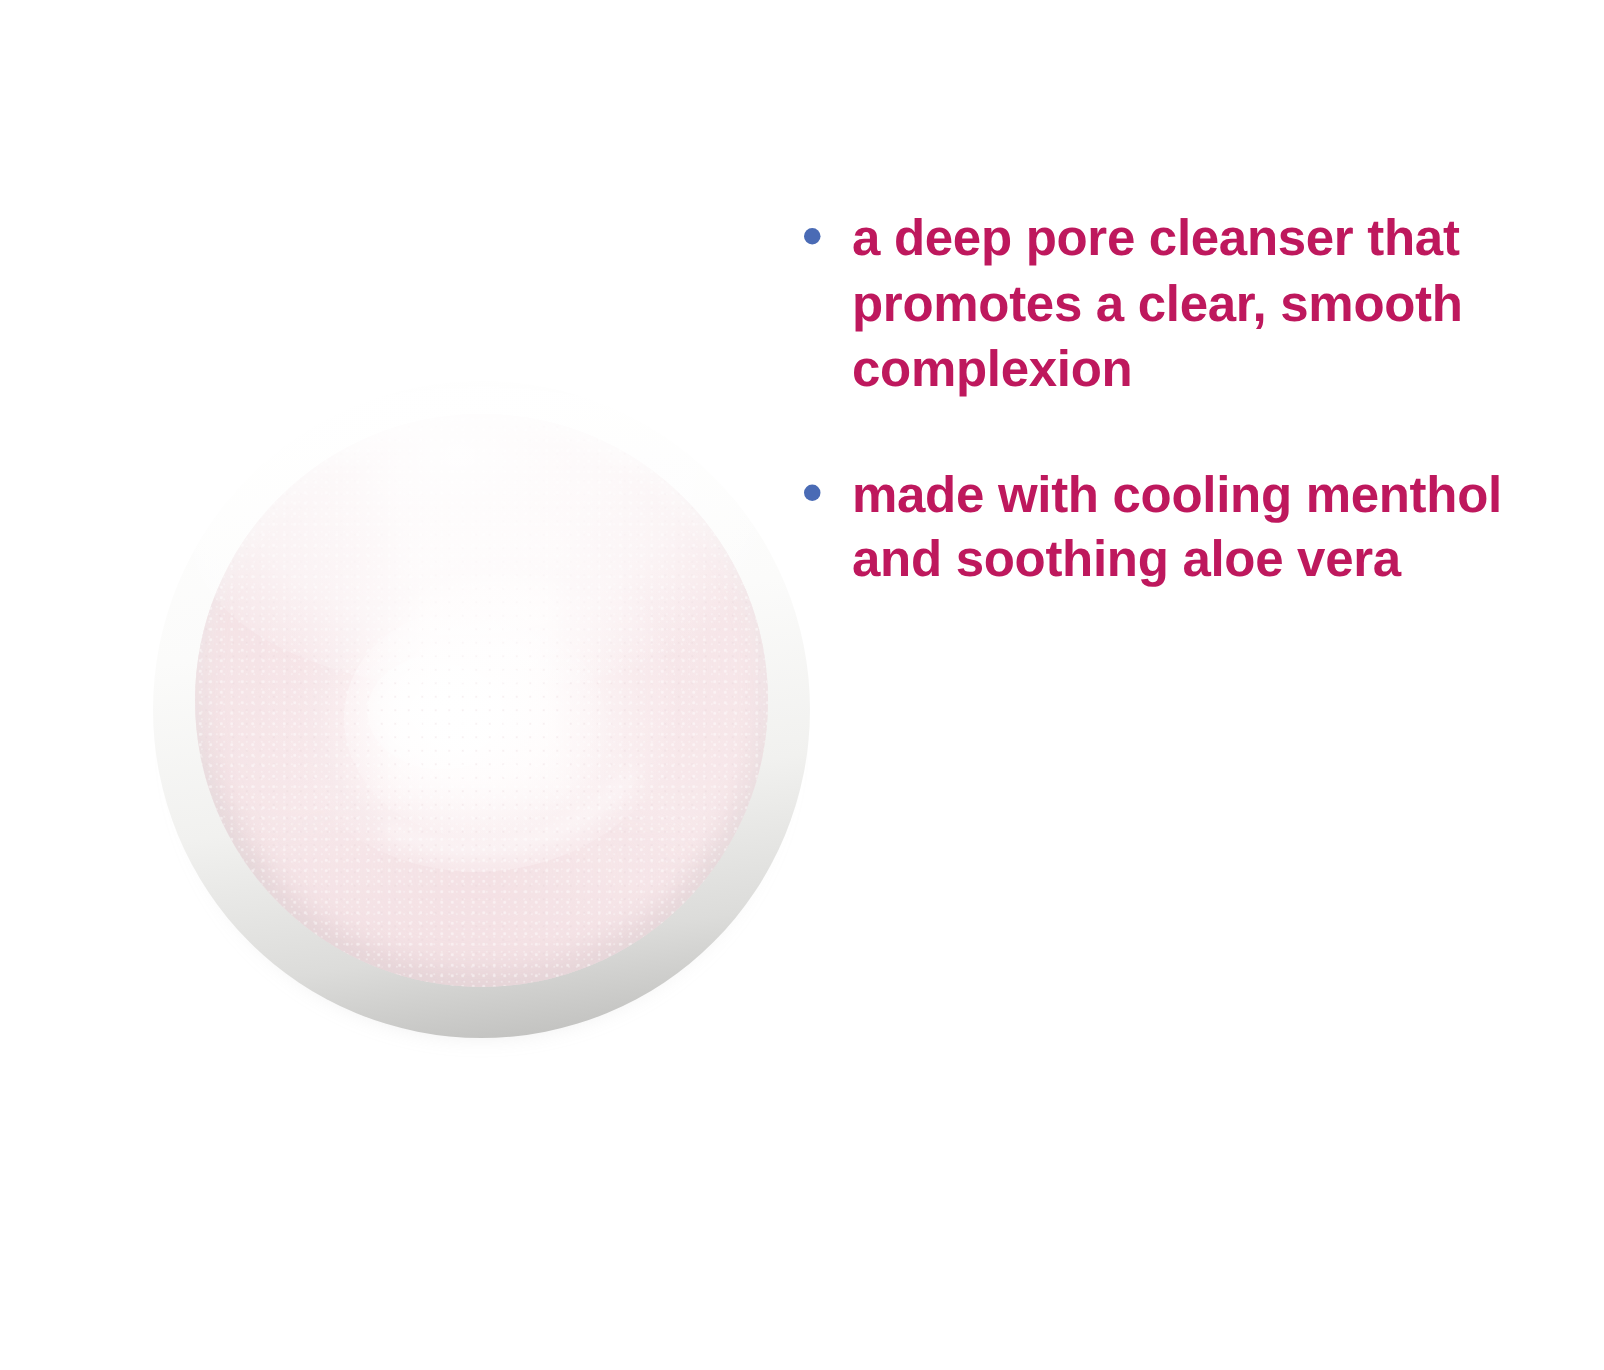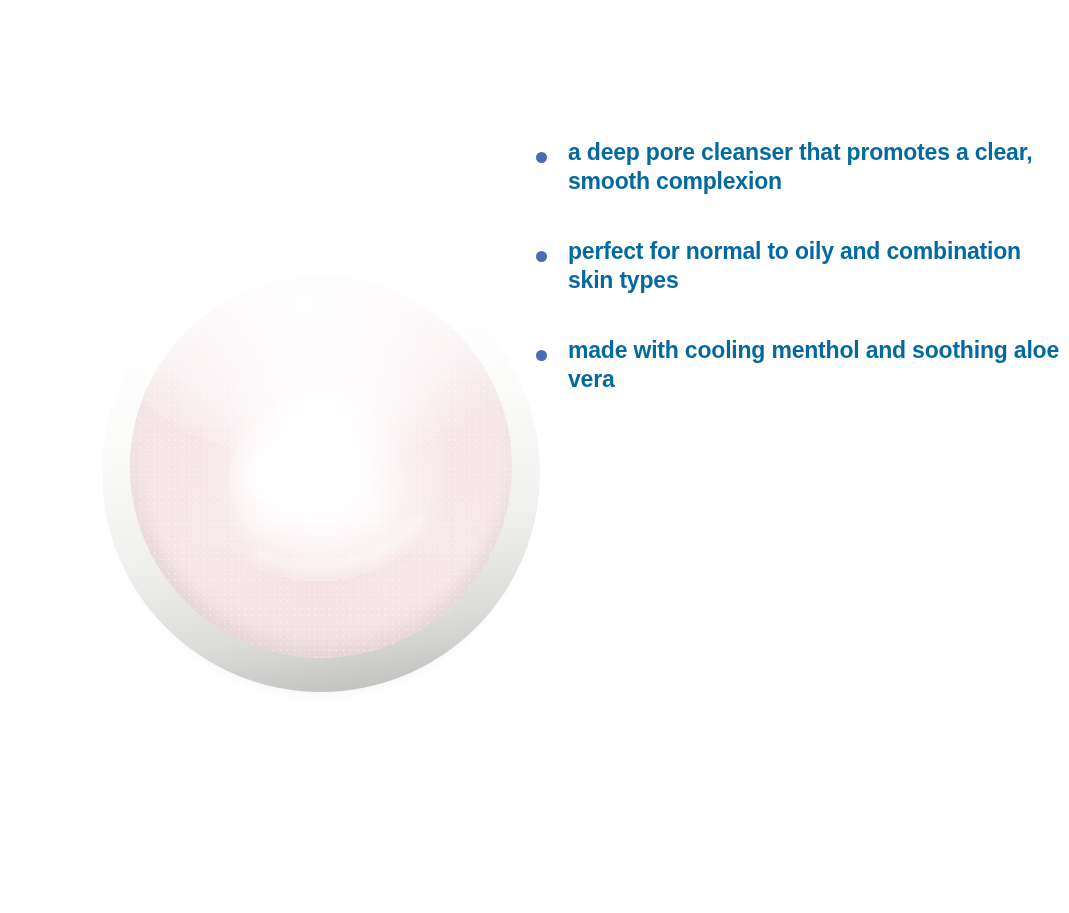--- a/index.html
+++ b/index.html
@@ -207,22 +207,22 @@
     left: 528px;
     top: 138px;
     width: 541px;
     list-style: none;
     margin: 0;
     padding: 0;
   }
   .benefit-item {
     position: relative;
     padding-left: 40px;
-    color: #0369a1;
-    font-size: 23px;
+    color: #be185d;
+    font-size: 34px;
     font-weight: 700;
     line-height: 1.28;
     letter-spacing: -0.2px;
   }
   .benefit-item + .benefit-item { margin-top: 40px; }
   .benefit-item .bullet-dot {
     position: absolute;
     left: 8px;
     top: 14px;
     width: 11px;
@@ -253,21 +253,17 @@
     </div>
   </figure>
 
   <ul id="benefits-list">
     <li class="benefit-item">
       <span class="bullet-dot"></span>
       <span class="benefit-text">a deep pore cleanser that promotes a clear, smooth complexion</span>
     </li>
     <li class="benefit-item">
       <span class="bullet-dot"></span>
-      <span class="benefit-text">perfect for normal to oily and combination skin types</span>
-    </li>
-    <li class="benefit-item">
-      <span class="bullet-dot"></span>
       <span class="benefit-text">made with cooling menthol and soothing aloe vera</span>
     </li>
   </ul>
 
 </div>
 
 </body></html>

